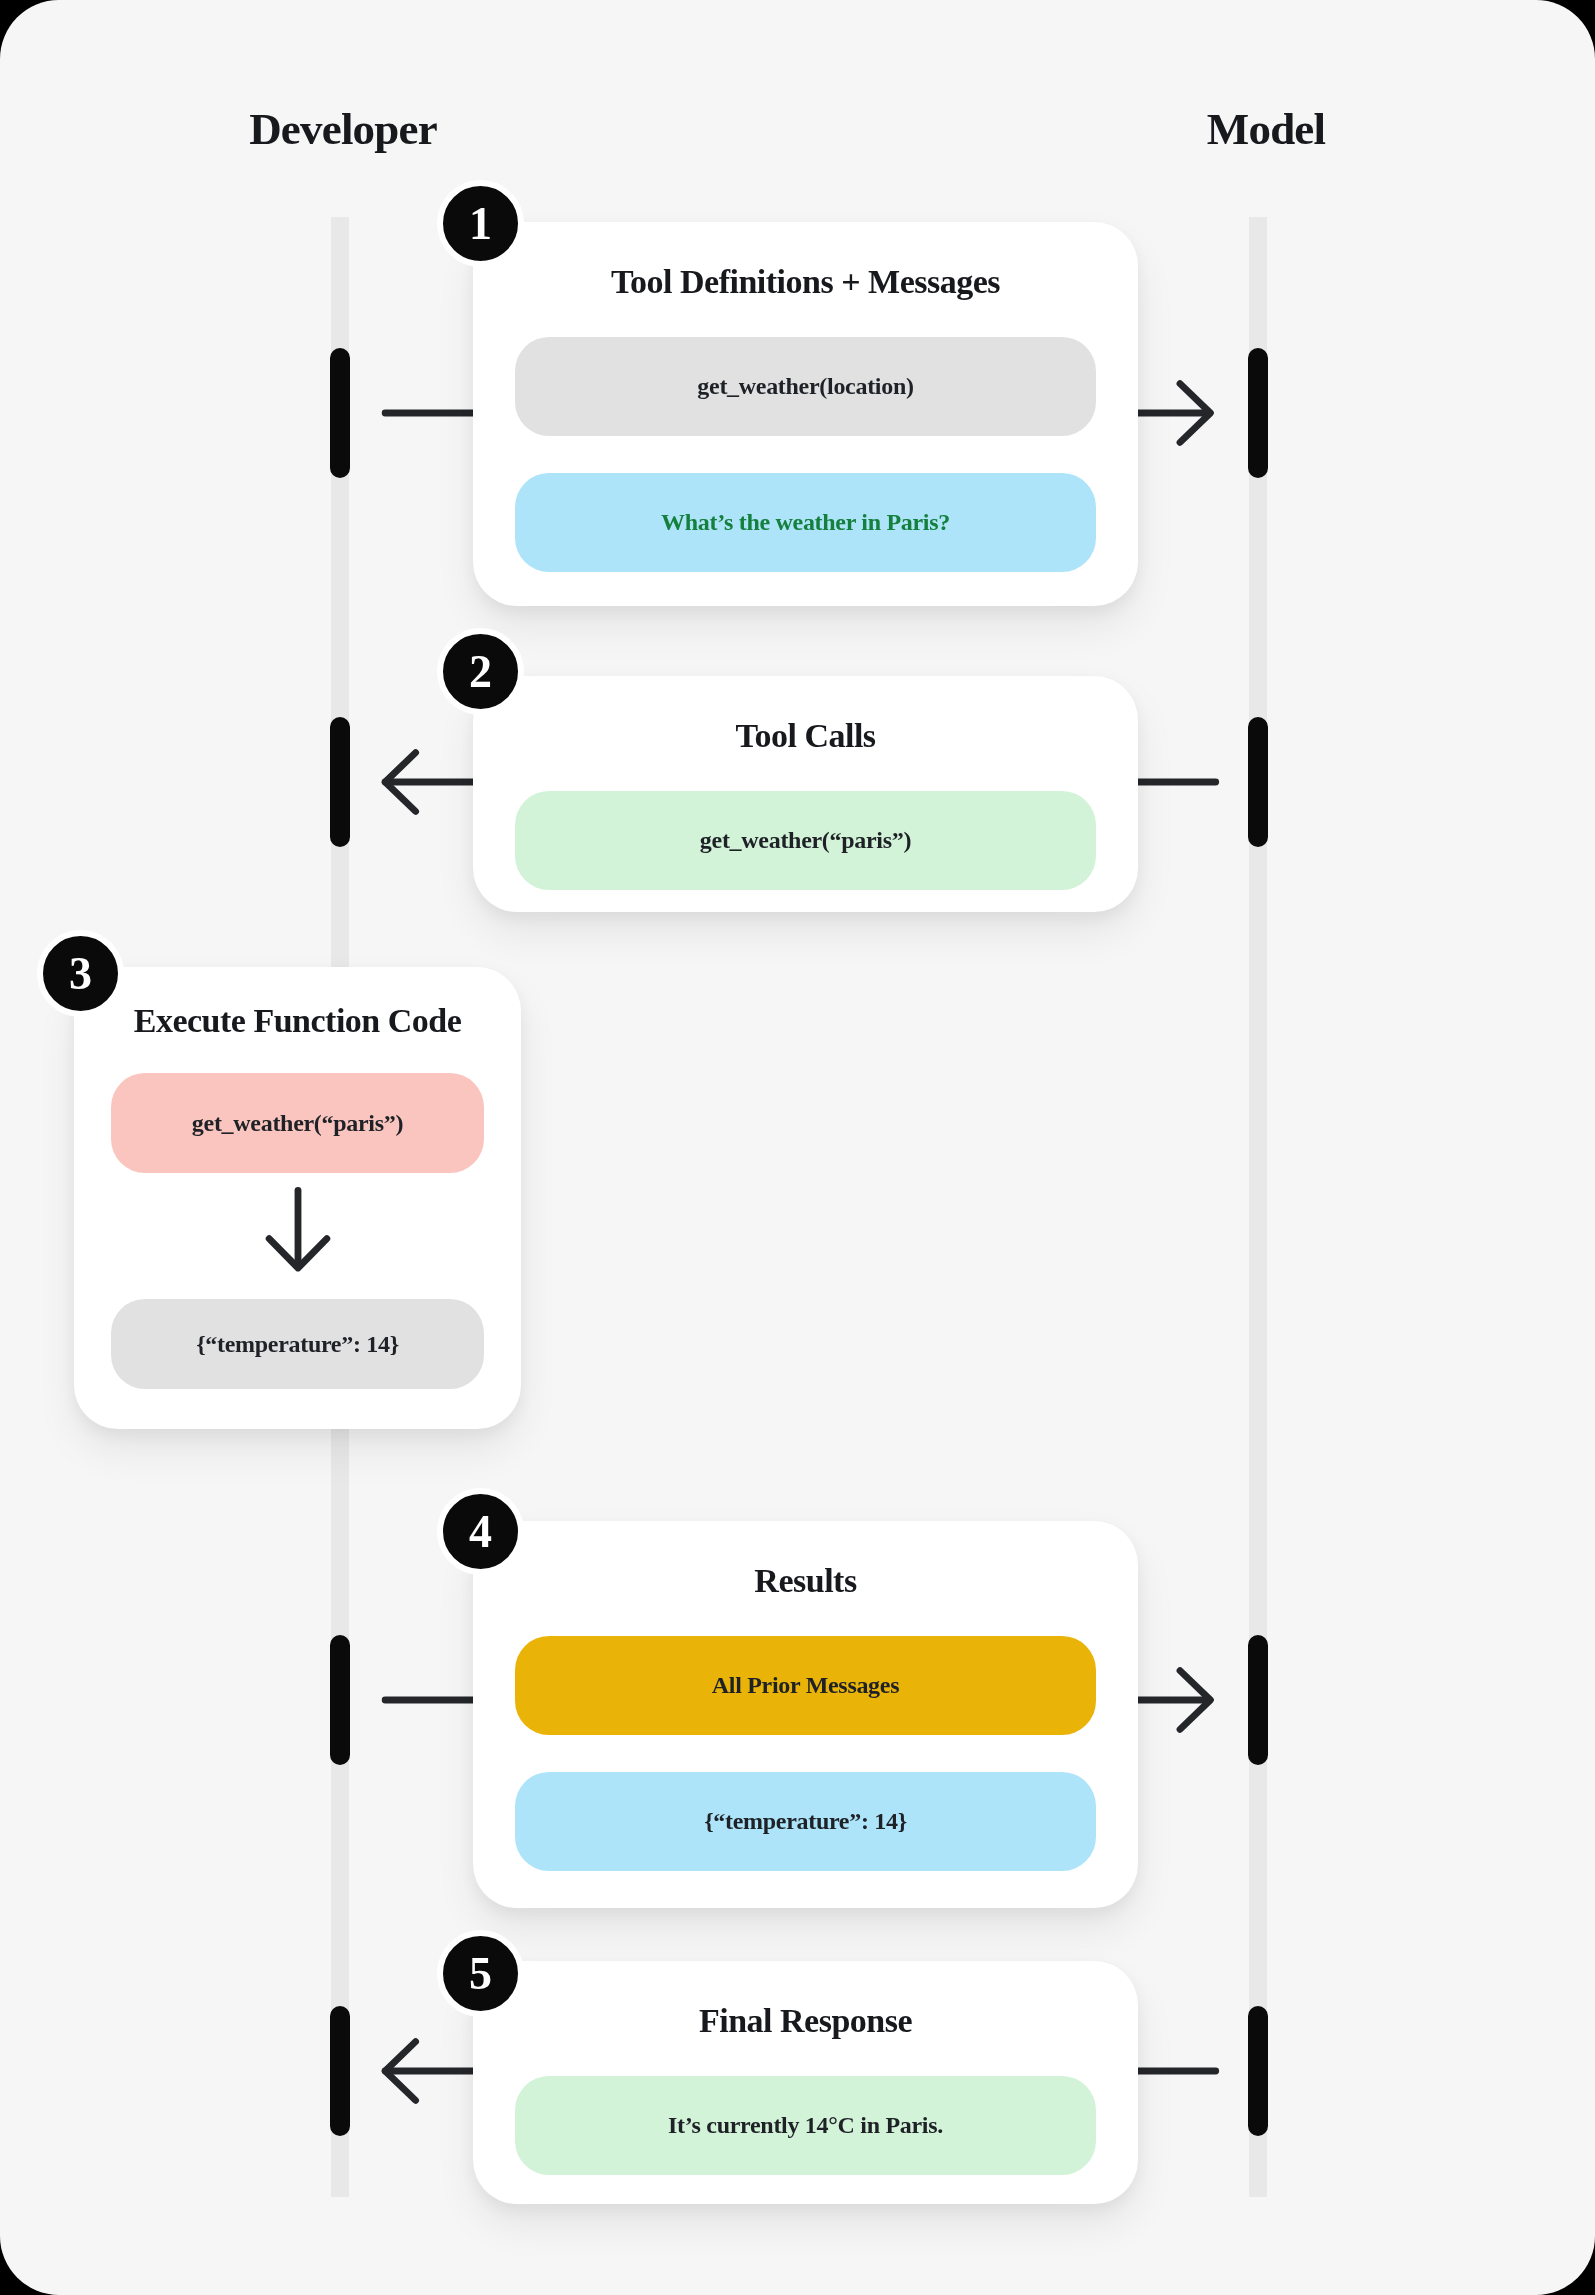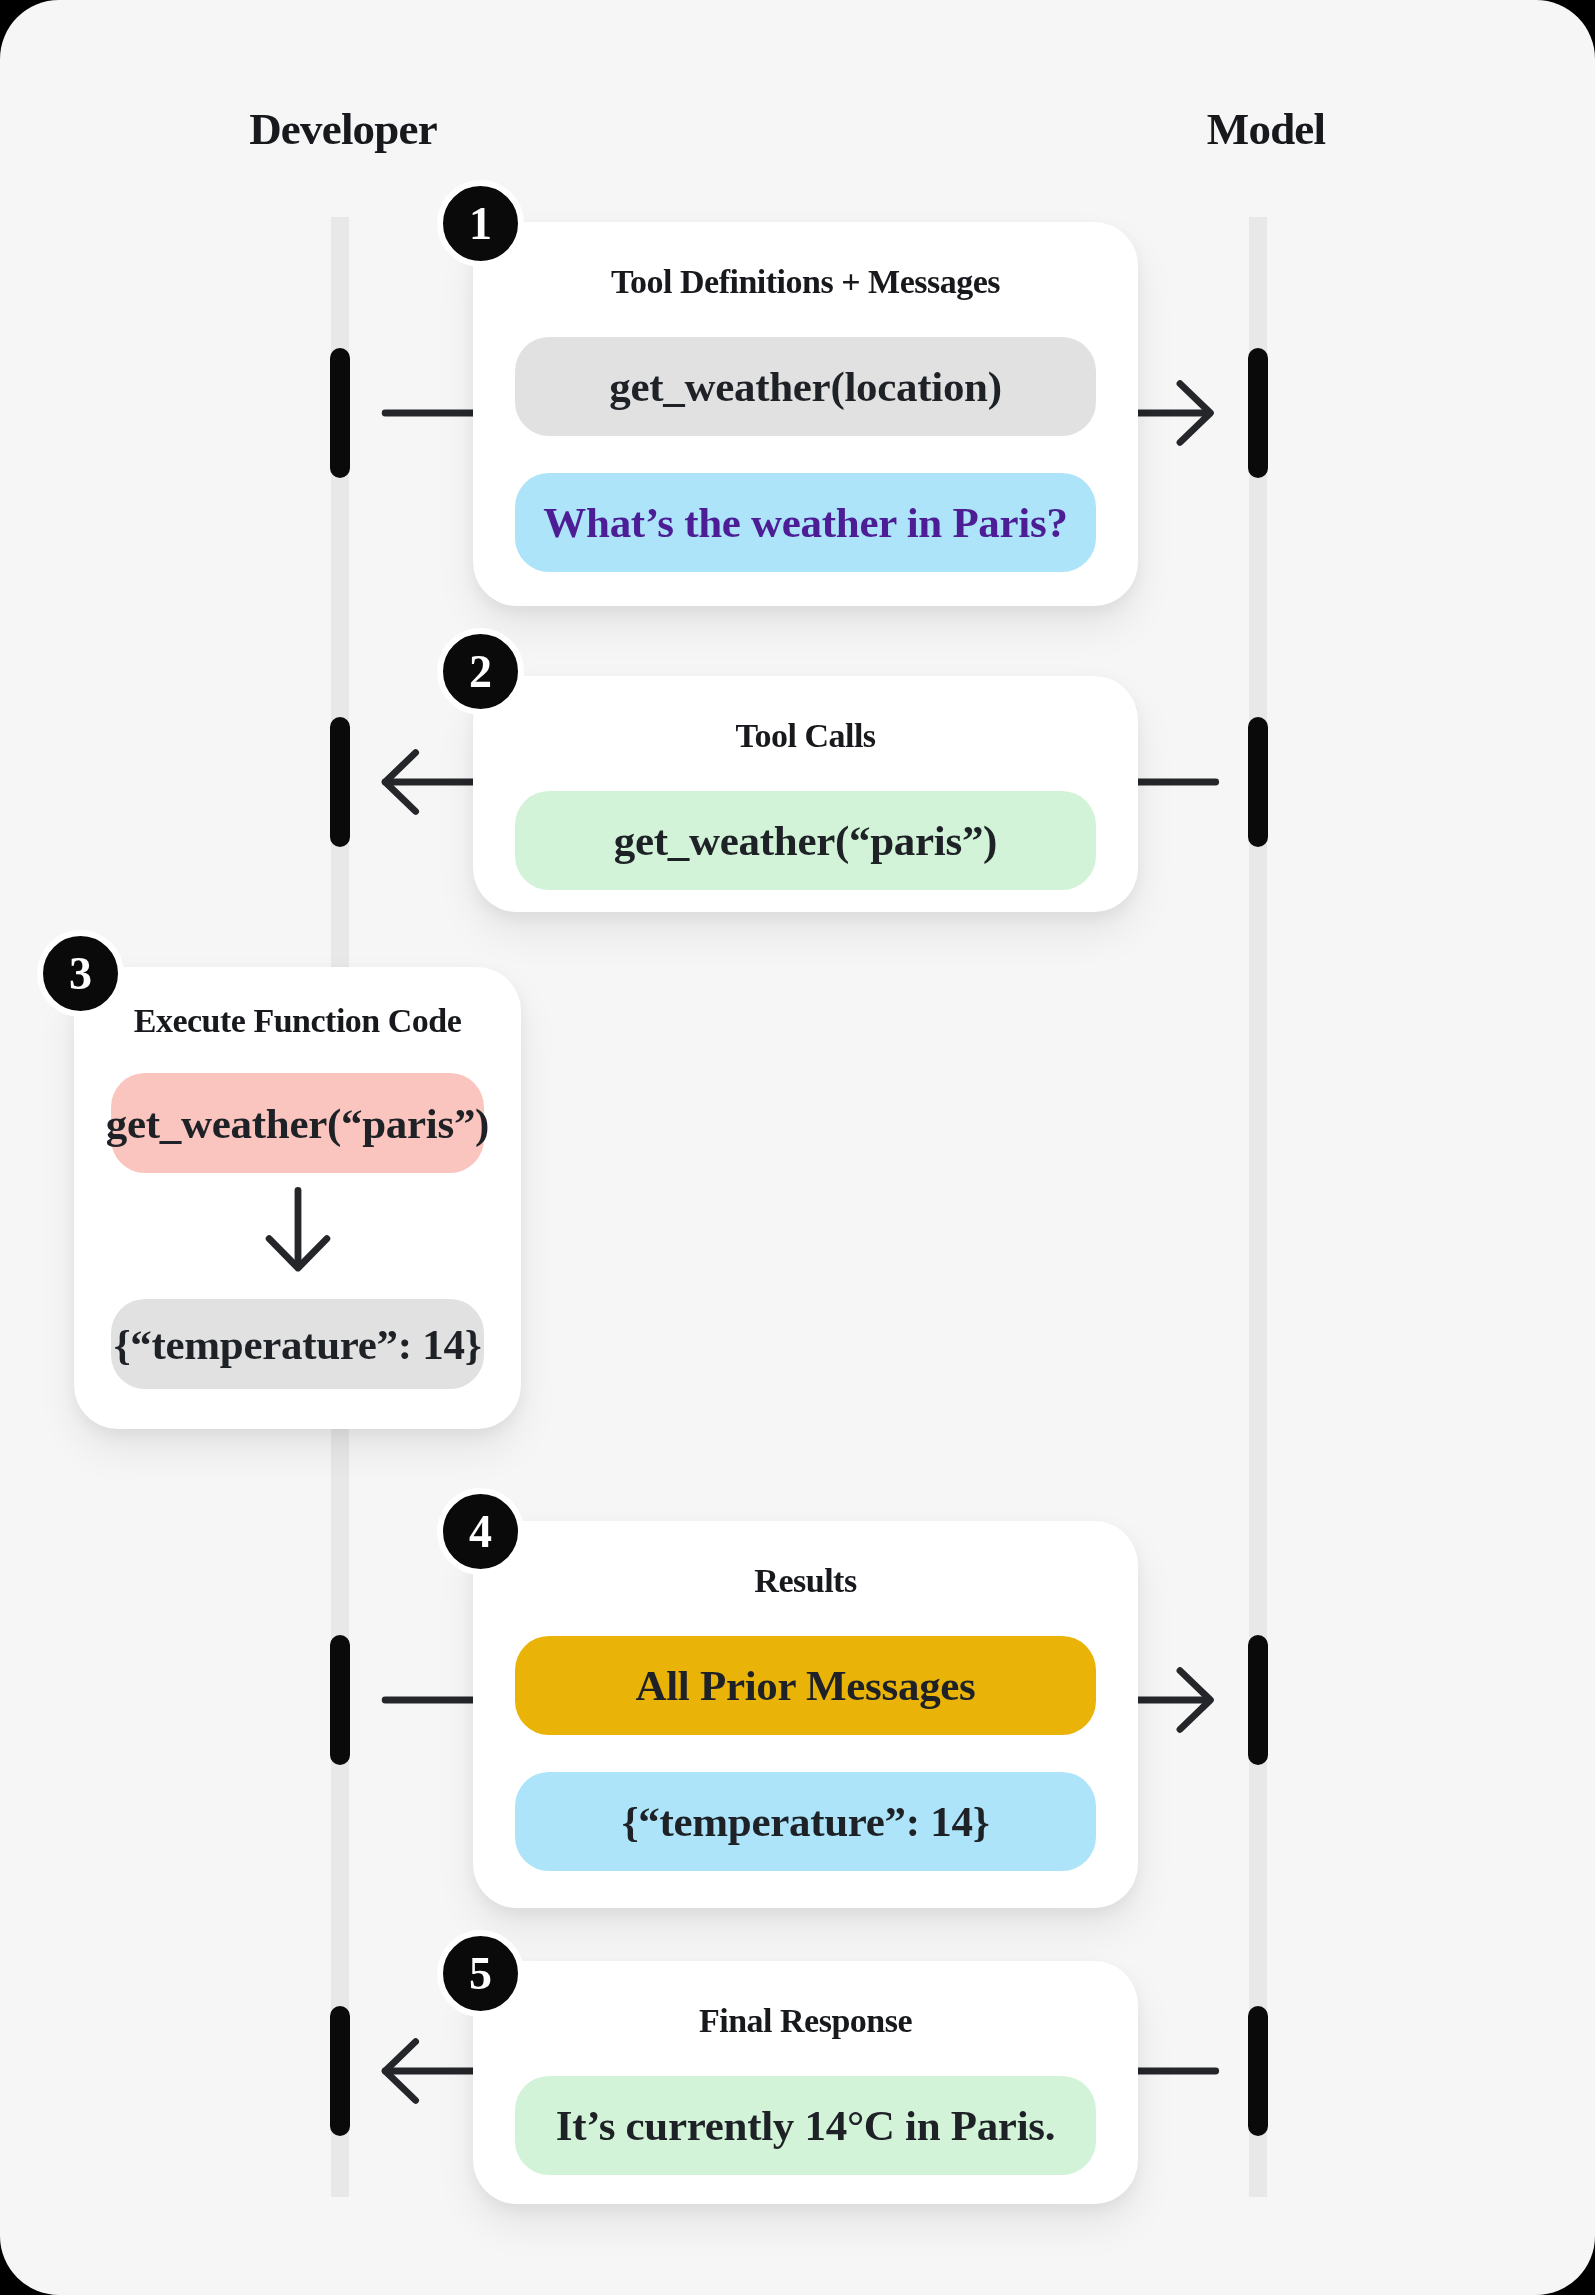--- a/index.html
+++ b/index.html
@@ -24,21 +24,21 @@
     position:absolute;background:#fff;border-radius:44px;box-sizing:border-box;
     box-shadow:0 21px 42px rgba(0,0,0,.07),0 6.3px 14.8px rgba(0,0,0,.05);
     padding:40px 42px 4px;z-index:4;
   }
   .card .title{
     text-align:center;font-size:34px;line-height:40px;font-weight:600;
     color:#17191d;letter-spacing:-0.5px;margin:0 0 35px 0;
   }
   .pill{
     height:99px;border-radius:34px;display:flex;align-items:center;justify-content:center;
-    font-size:43px;font-weight:600;color:#1e2227;letter-spacing:-0.3px;white-space:nowrap;
+    font-size:24px;font-weight:600;color:#1e2227;letter-spacing:-0.3px;white-space:nowrap;
   }
   .pill + .pill{margin-top:37px;}
   #card-step3{padding:34px 37px 0;}
   #card-step3 .title{margin-bottom:32px;}
   #card-step3 .pill.exec{height:100px;}
   #card-step3 .pill.result3{height:90px;}
   .downarrow-wrap{height:126px;display:flex;align-items:center;justify-content:center;}
   .badge{
     position:absolute;width:75px;height:75px;border-radius:50%;
     border:6.9px solid #fff;display:flex;align-items:center;justify-content:center;
@@ -88,21 +88,21 @@
   <div class="abar dev" style="top: 717px; background-color: rgb(10, 10, 10);"></div>
   <div class="abar model" style="top: 717px; background-color: rgb(10, 10, 10);"></div>
   <div class="abar dev" style="top: 1635px; background-color: rgb(10, 10, 10);"></div>
   <div class="abar model" style="top: 1635px; background-color: rgb(10, 10, 10);"></div>
   <div class="abar dev" style="top: 2006px; background-color: rgb(10, 10, 10);"></div>
   <div class="abar model" style="top: 2006px; background-color: rgb(10, 10, 10);"></div>
 
   <div class="card" id="card-step1" style="left:473px;top:222px;width:665px;height:384px;">
     <div class="title">Tool Definitions + Messages</div>
     <div class="pill" style="background-color: rgb(225, 225, 226); color: rgb(30, 34, 39);">get_weather(location)</div>
-    <div class="pill" style="background-color: rgb(173, 228, 249); color: #4c1d95;">What’s the weather in Paris?</div>
+    <div class="pill" style="background-color: rgb(173, 228, 249); color: #15803d;">What’s the weather in Paris?</div>
   </div>
 
   <div class="card" id="card-step2" style="left:473px;top:676px;width:665px;height:236px;">
     <div class="title">Tool Calls</div>
     <div class="pill" style="background-color: rgb(211, 243, 217); color: rgb(30, 34, 39);">get_weather(“paris”)</div>
   </div>
 
   <div class="card" id="card-step3" style="left:74px;top:967px;width:447px;height:462px;">
     <div class="title">Execute Function Code</div>
     <div class="pill exec" style="background-color: rgb(250, 197, 190); color: rgb(30, 34, 39);">get_weather(“paris”)</div>

